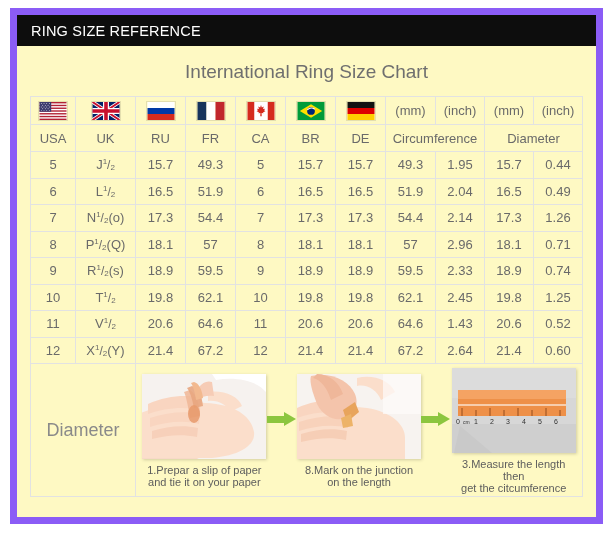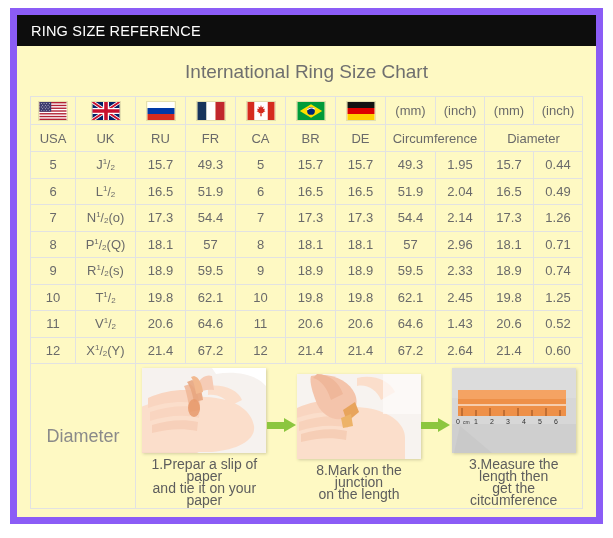--- a/index.html
+++ b/index.html
@@ -117,21 +117,21 @@
   .step-photo {
     width: 124px;
     height: 85px;
     position: relative;
     overflow: hidden;
     box-shadow: 1px 1px 3px rgba(0,0,0,0.18);
     background: #f3eeea;
   }
   .step-cap {
     margin-top: 5px;
-    font-size: 14px;
+    font-size: 11px;
     line-height: 12px;
     color: #5d5d5d;
     text-align: center;
     width: 124px;
     font-family: "Liberation Sans", sans-serif;
   }
   .arrow {
     width: 30px;
     height: 14px;
     position: relative;

